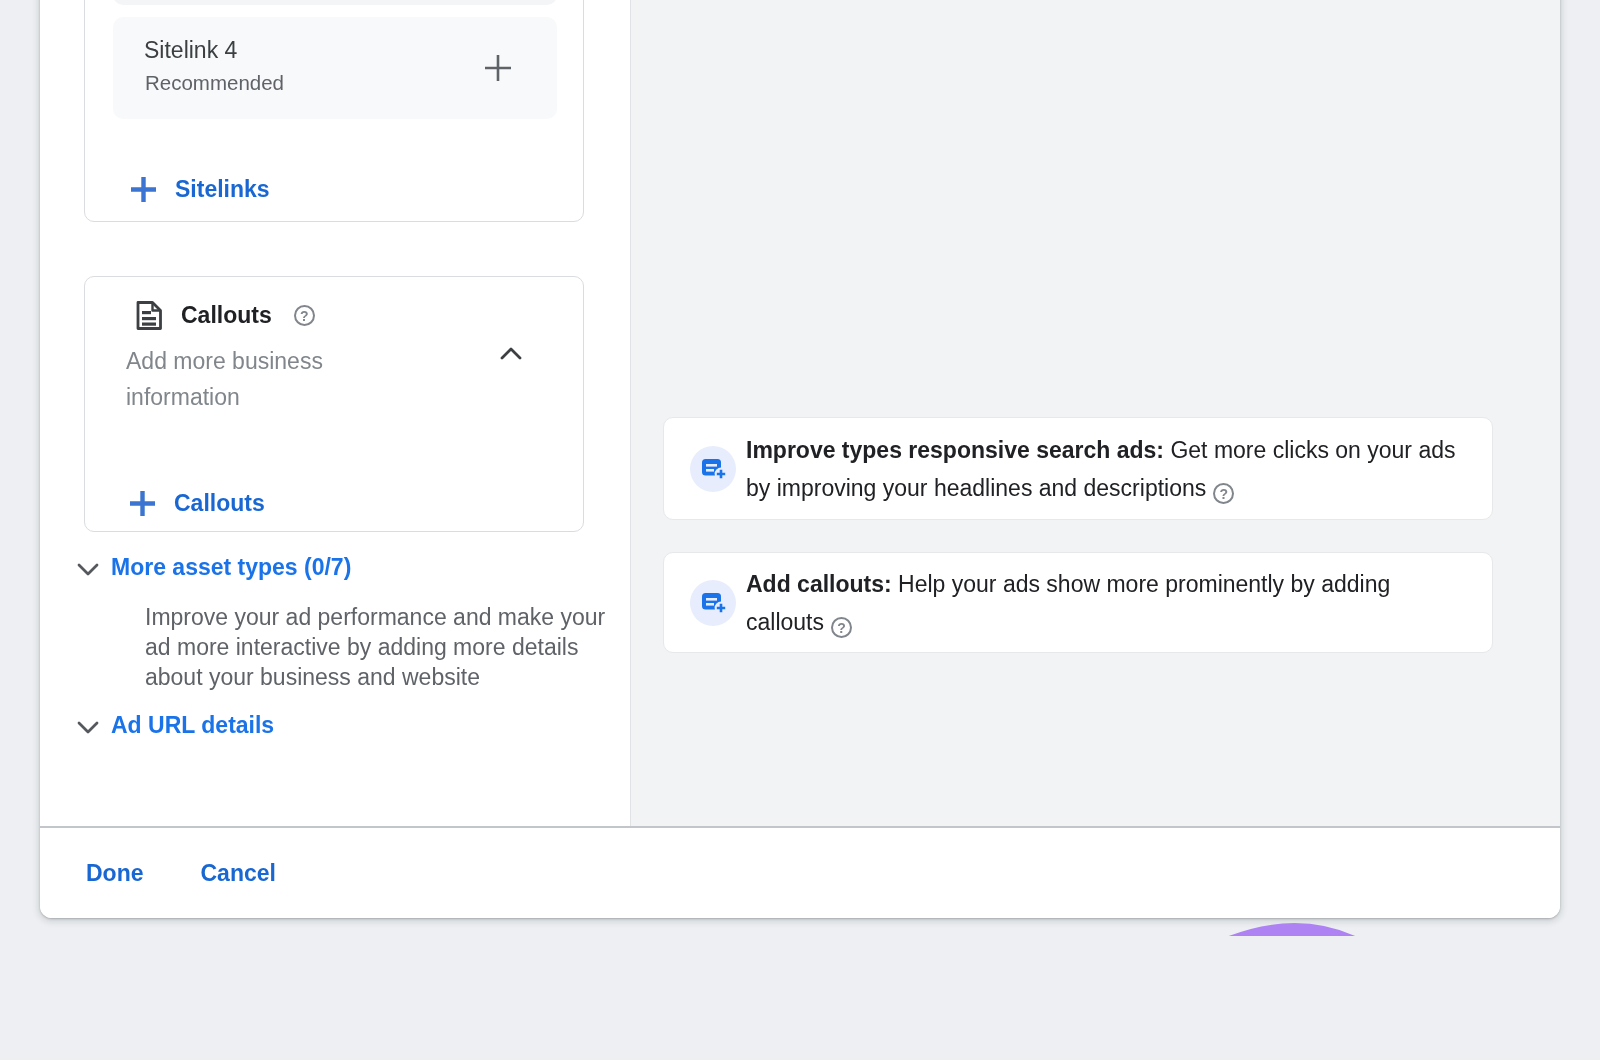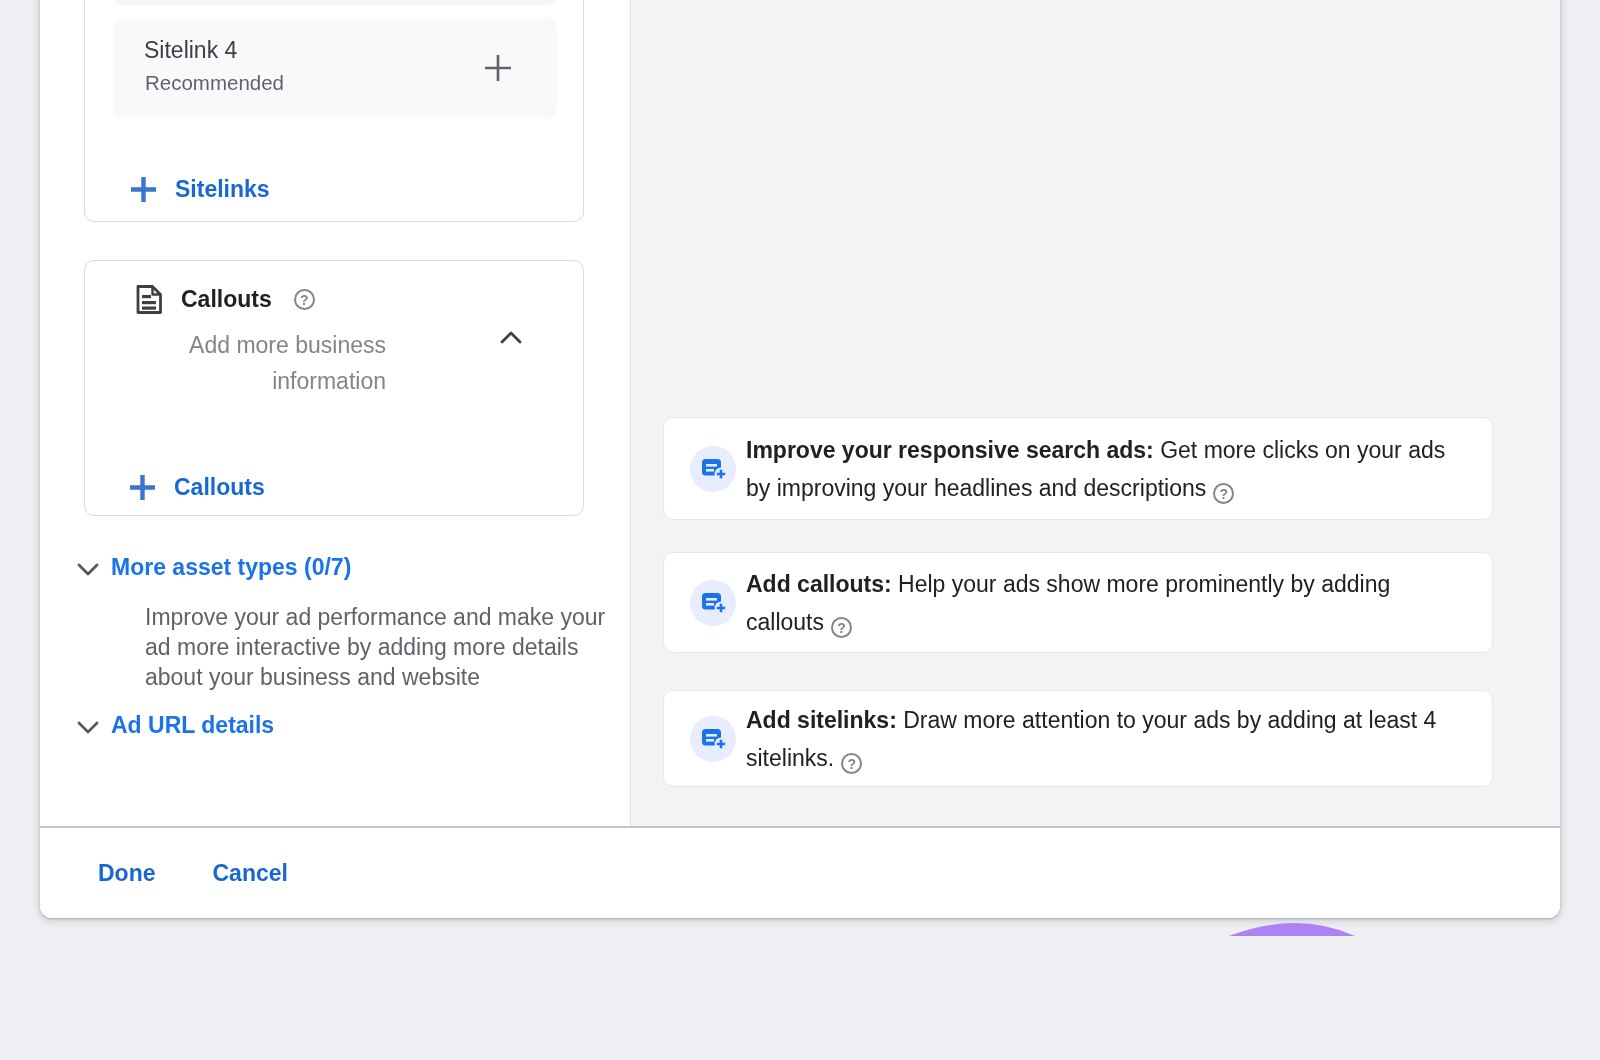--- a/index.html
+++ b/index.html
@@ -11,47 +11,47 @@
   .dialog { position:absolute; left:40px; top:-22px; width:1520px; height:940px;
             background:#fff; border-radius:12px;
             box-shadow:0 1px 2px rgba(60,64,67,.30), 0 2px 6px 2px rgba(60,64,67,.15); }
   .dialog-inner { position:absolute; left:0; top:22px; right:0; bottom:0; }
 
   .left-col  { position:absolute; left:0; top:0; width:590px; height:826px; background:#fff; }
   .right-col { position:absolute; left:590px; top:0; width:930px; height:826px;
                background:#f1f3f4; border-left:1px solid #e0e2e5; }
   .footer { position:absolute; left:0; top:826px; width:1520px; height:92px; background:#fff;
             border-top:2px solid #c2c5c9; border-radius:0 0 12px 12px;
-            display:flex; align-items:center; padding-left:58px; gap:57px; }
+            display:flex; align-items:center; padding-left:46px; gap:57px; }
   .footer-link { font-size:23px; font-weight:600; color:#1967d2; cursor:pointer; }
 
   
   .group-card { position:absolute; left:44px; width:500px; background:#fff;
                 border:1px solid #dadce0; border-radius:10px; }
   .group-card.sitelinks { top:-60px; height:282px; }
-  .group-card.callouts  { top:260px; height:256px; }
+  .group-card.callouts  { top:276px; height:256px; }
 
   .remnant-card { position:absolute; left:28px; top:42px; width:444px; height:22px;
                   background:#f4f5f6; border-radius:0 0 10px 10px; }
   .sitelink-card { position:absolute; left:28px; top:76px; width:444px; height:102px;
                    background:#f8f9fa; border-radius:10px; }
   .sitelink-title { position:absolute; left:31px; top:20px; font-size:23px; color:#3c4043; }
   .sitelink-badge { position:absolute; left:32px; top:54px; font-size:20.5px; color:#5f6368; }
   .plus-gray { position:absolute; right:42px; top:50%; transform:translateY(-50%);
                width:34px; height:34px; cursor:pointer; }
 
   .add-link-row { position:absolute; display:flex; align-items:center; gap:17px; cursor:pointer;margin-top:18px; }
   .add-link-row.sitelinks-add { left:44px; top:216px; }
   .add-link-row.callouts-add  { left:43px; top:194px; }
   .add-link-label { font-size:23px; font-weight:600; color:#1967d2; }
 
   .callouts-header { position:absolute; left:46px; top:21px; display:flex; align-items:center; gap:15px; }
   .callouts-title { font-size:23px; font-weight:600; color:#202124; }
   .callouts-subtitle { position:absolute; left:41px; top:66px; width:260px;
-                       font-size:23px; line-height:36px; color:#80868b;text-align:right; }
+                       font-size:23px; line-height:36px; color:#80868b; }
   .chevron-collapse { position:absolute; right:57px; top:62px; width:30px; height:30px; cursor:pointer; }
 
   .disclosure-row { position:absolute; display:flex; align-items:flex-start; gap:8px; cursor:pointer; }
   .disclosure-row.more-assets { left:33px; top:554px; }
   .disclosure-row.ad-url      { left:33px; top:712px; }
   .disclosure-label { font-size:23px; font-weight:600; color:#1a73e8; }
   .assets-description { position:absolute; left:73px; top:602px; width:480px;
                         font-size:23px; line-height:30px; color:#5f6368;margin-left:32px; }
 
   
@@ -174,53 +174,39 @@
           <span class="suggestion-icon">
             <svg class="glyph" width="27" height="27" viewBox="0 0 27 27">
               <rect x="2" y="4" width="19" height="16.5" rx="3.5" fill="#1a73e8"></rect>
               <rect x="6" y="9" width="11" height="2.6" fill="#e7edfc"></rect>
               <rect x="6" y="14" width="8" height="2.6" fill="#e7edfc"></rect>
               <circle cx="21" cy="19" r="6.4" fill="#e7edfc"></circle>
               <path d="M21 14.8 V23.2 M16.8 19 H25.2" stroke="#1a73e8" stroke-width="2.6" fill="none"></path>
             </svg>
           </span>
           <div class="suggestion-text">
-            <b>Improve your responsive search ads:</b><span> Get more clicks on your ads by improving your headlines and descriptions</span><span class="help">?</span>
+            <b>Improve types responsive search ads:</b><span> Get more clicks on your ads by improving your headlines and descriptions</span><span class="help">?</span>
           </div>
         </div>
 
         <div class="suggestion-card c2">
           <span class="suggestion-icon">
             <svg class="glyph" width="27" height="27" viewBox="0 0 27 27">
               <rect x="2" y="4" width="19" height="16.5" rx="3.5" fill="#1a73e8"></rect>
               <rect x="6" y="9" width="11" height="2.6" fill="#e7edfc"></rect>
               <rect x="6" y="14" width="8" height="2.6" fill="#e7edfc"></rect>
               <circle cx="21" cy="19" r="6.4" fill="#e7edfc"></circle>
               <path d="M21 14.8 V23.2 M16.8 19 H25.2" stroke="#1a73e8" stroke-width="2.6" fill="none"></path>
             </svg>
           </span>
           <div class="suggestion-text">
             <b>Add callouts:</b><span> Help your ads show more prominently by adding callouts</span><span class="help">?</span>
           </div>
         </div>
 
-        <div class="suggestion-card c3">
-          <span class="suggestion-icon">
-            <svg class="glyph" width="27" height="27" viewBox="0 0 27 27">
-              <rect x="2" y="4" width="19" height="16.5" rx="3.5" fill="#1a73e8"></rect>
-              <rect x="6" y="9" width="11" height="2.6" fill="#e7edfc"></rect>
-              <rect x="6" y="14" width="8" height="2.6" fill="#e7edfc"></rect>
-              <circle cx="21" cy="19" r="6.4" fill="#e7edfc"></circle>
-              <path d="M21 14.8 V23.2 M16.8 19 H25.2" stroke="#1a73e8" stroke-width="2.6" fill="none"></path>
-            </svg>
-          </span>
-          <div class="suggestion-text">
-            <b>Add sitelinks:</b><span> Draw more attention to your ads by adding at least 4 sitelinks.</span><span class="help">?</span>
-          </div>
-        </div>
       </div>
 
       <div class="footer">
         <span class="footer-link">Done</span>
         <span class="footer-link">Cancel</span>
       </div>
 
     </div>
   </div>
 

